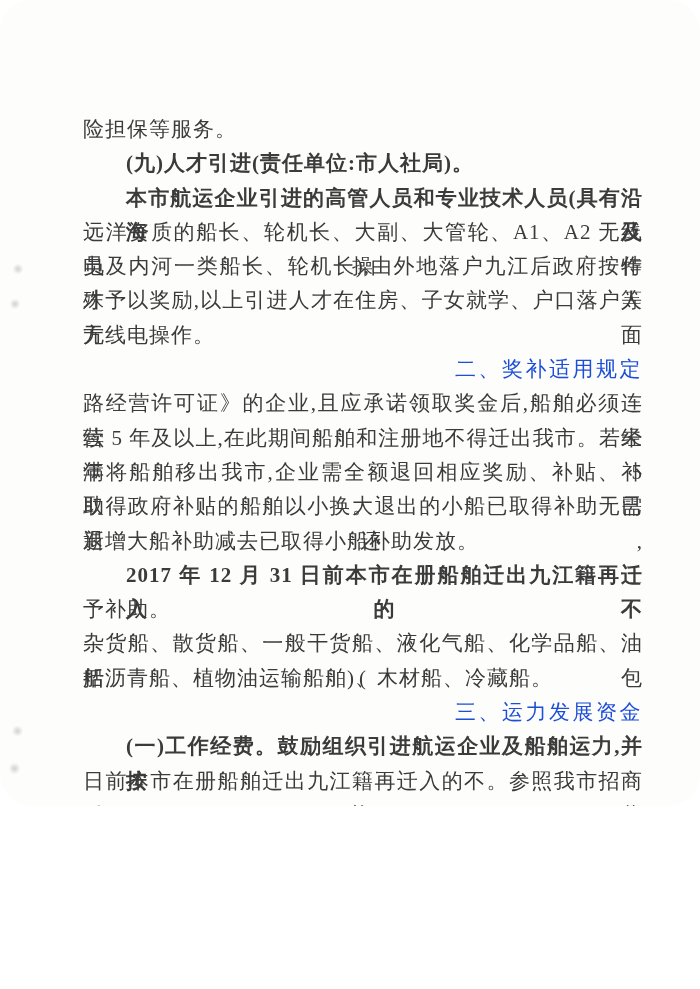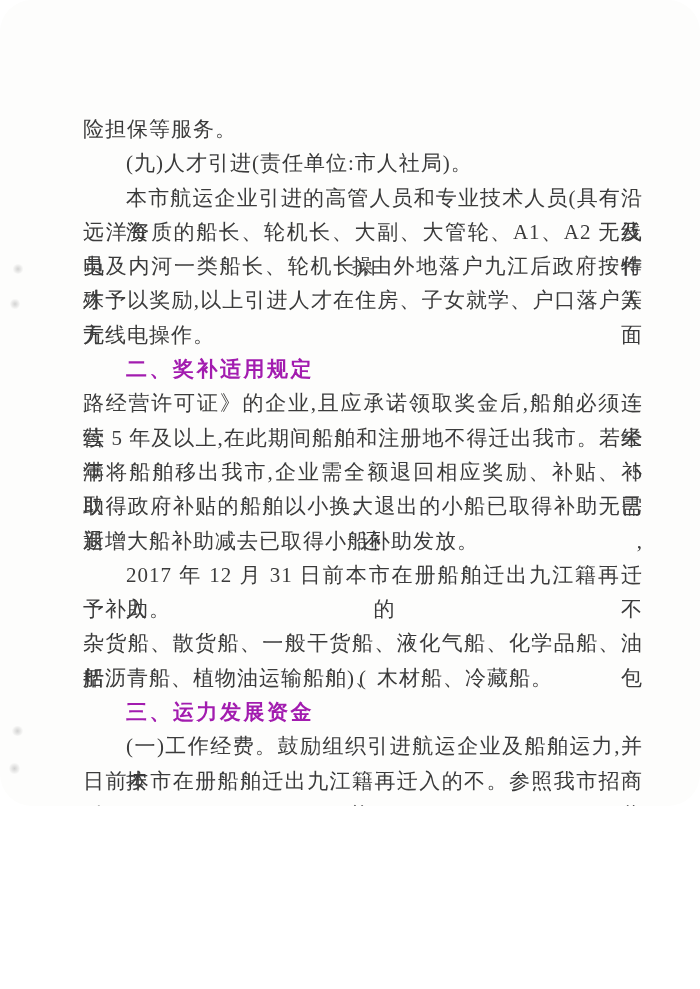--- a/index.html
+++ b/index.html
@@ -26,27 +26,28 @@
     font-size: 21px;
     letter-spacing: 1px;
     white-space: nowrap;
   }
   .j {
     white-space: normal;
     text-align: justify;
     text-align-last: justify;
     text-justify: inter-character;
   }
-  .indent { padding-left: 43px; }
+  .indent { padding-left: 43px; font-weight: bold; }
   .heading {
     font-family: "Liberation Sans", sans-serif;
-    font-weight: 700;
+    font-weight: 400;
     letter-spacing: 2.5px;
-    color: #a21caf;
+    color: #1d4ed8;
     font-size: 21px;
+    text-align: right;
   }
   .page-number {
     position: absolute;
     top: 870px;
     right: 88px;
     font-size: 20px;
     letter-spacing: 3px;
     color: #454545;
     font-family: "Liberation Serif", serif;
     white-space: nowrap;

